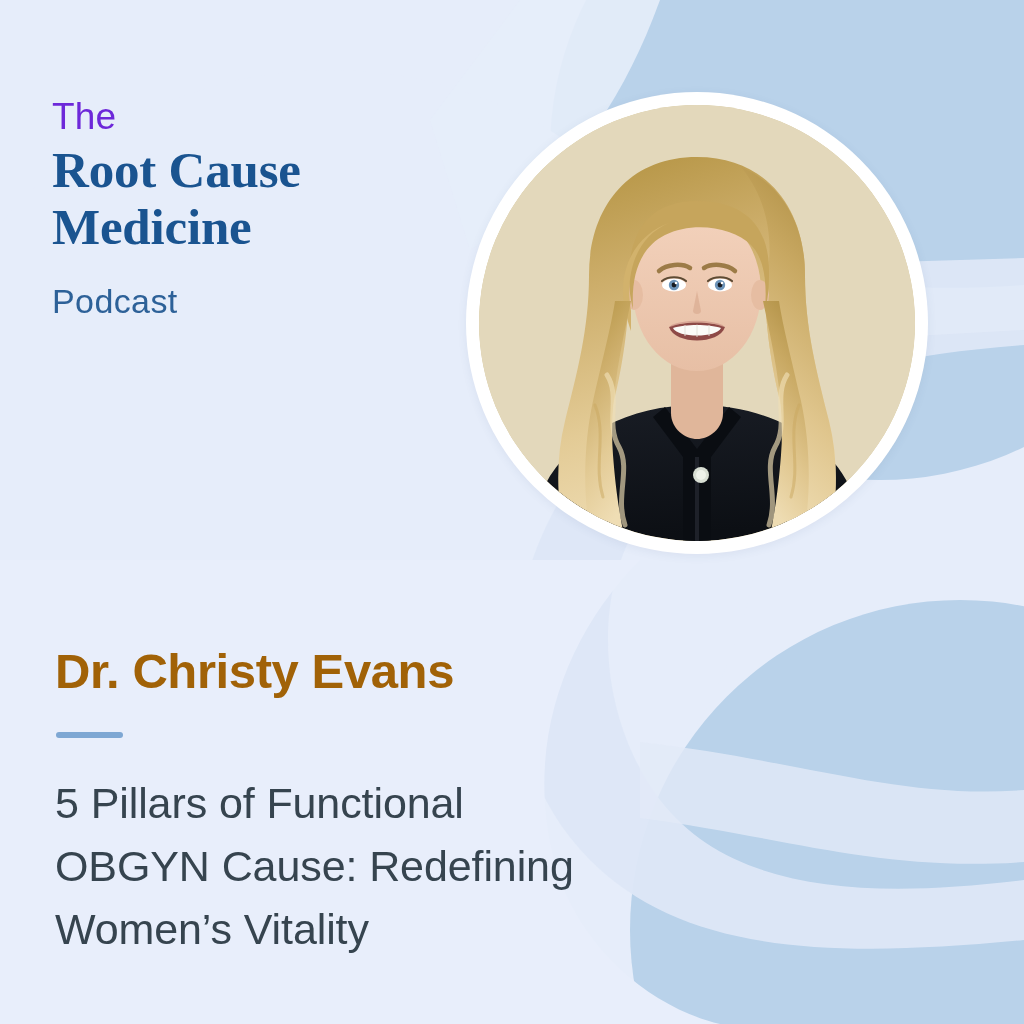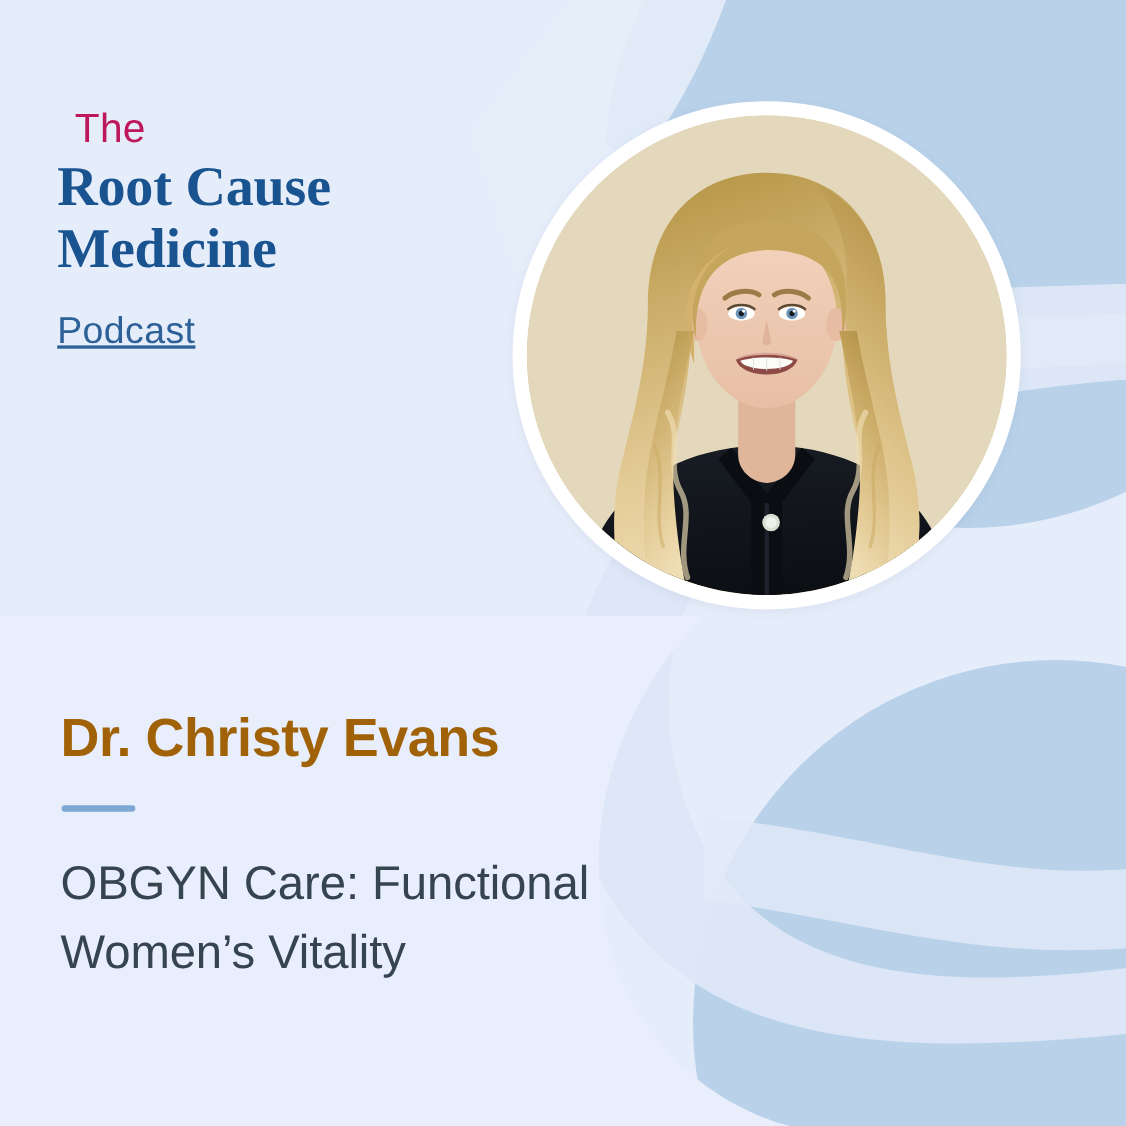--- a/index.html
+++ b/index.html
@@ -17,44 +17,42 @@
   
   #logo{
     position:absolute;left:52px;top:98px;width:420px;
     line-height:1;
   }
   #logo-the{
     font-family:"Liberation Sans", sans-serif;
     font-weight:300;
     font-size:37px;
     letter-spacing:.2px;
-    color:#be185d;
+    color:#6d28d9;
     display:block;
     margin-bottom:7px;
-    margin-left:16px;
   }
   #logo-main{
     font-family:"Liberation Serif", serif;
     font-weight:700;
     font-size:51px;
     color:#1a5490;
     letter-spacing:-0.2px;
     line-height:1.12;
     display:block;
     margin:0 0 28px 0;
     white-space:pre-line;
   }
   #logo-podcast{
     font-family:"Liberation Sans", sans-serif;
     font-weight:300;
     font-size:34px;
     color:#2d6198;
     letter-spacing:.4px;
     display:block;
-    text-decoration:underline;
   }
 
   
   #portrait-wrap{
     position:absolute;left:466px;top:92px;
     width:462px;height:462px;
     border-radius:50%;
     background:#ffffff;
     box-shadow:0 2px 10px rgba(60,90,130,.08);
   }
@@ -287,17 +285,18 @@
         </g>
       </svg>
     </div>
   </div>
 
   <div id="guest-name">Dr. Christy Evans</div>
 
   <div id="divider"></div>
 
   <div id="episode-title">
-    <span class="tline">OBGYN Care: Functional</span>
+    <span class="tline">5 Pillars of Functional</span>
+    <span class="tline">OBGYN Cause: Redefining</span>
     <span class="tline">Women’s Vitality</span>
   </div>
 
 </div>
 
 </body></html>

